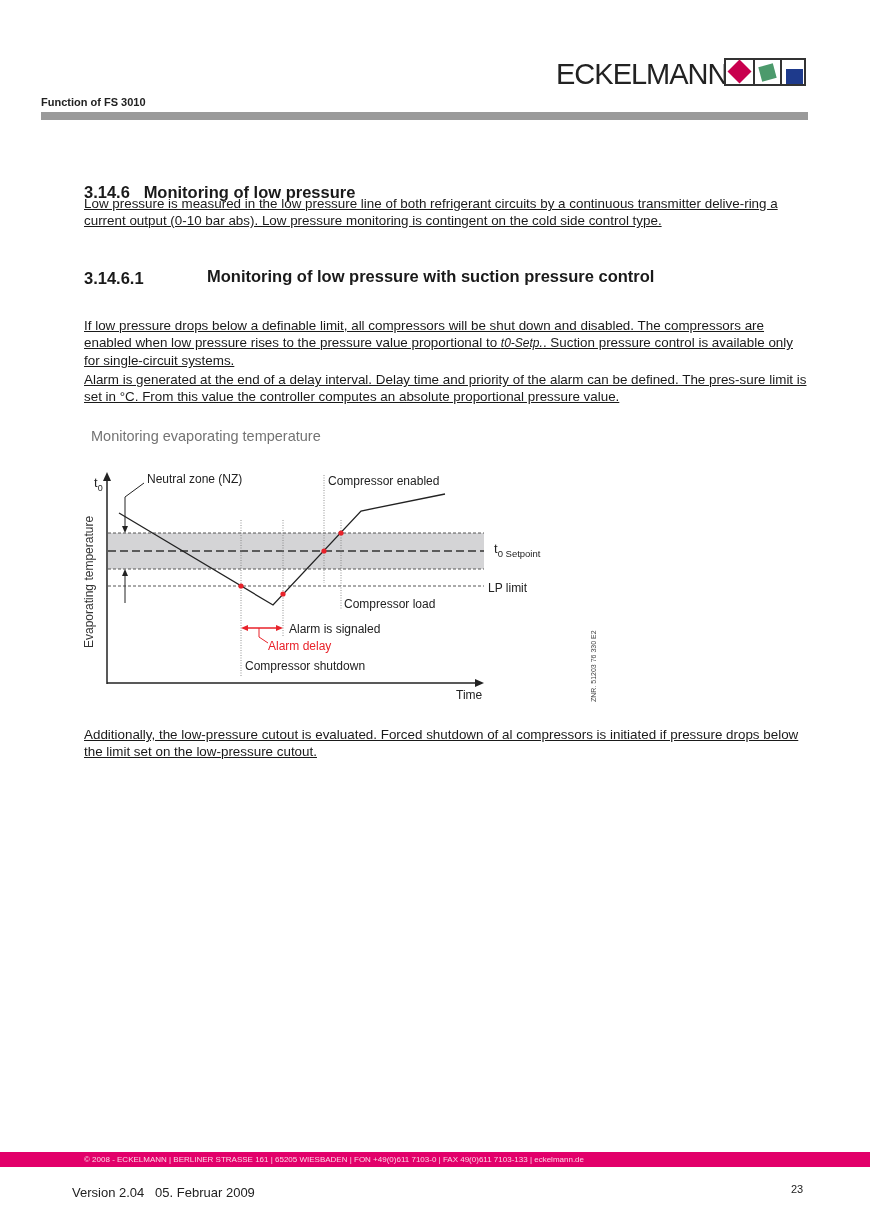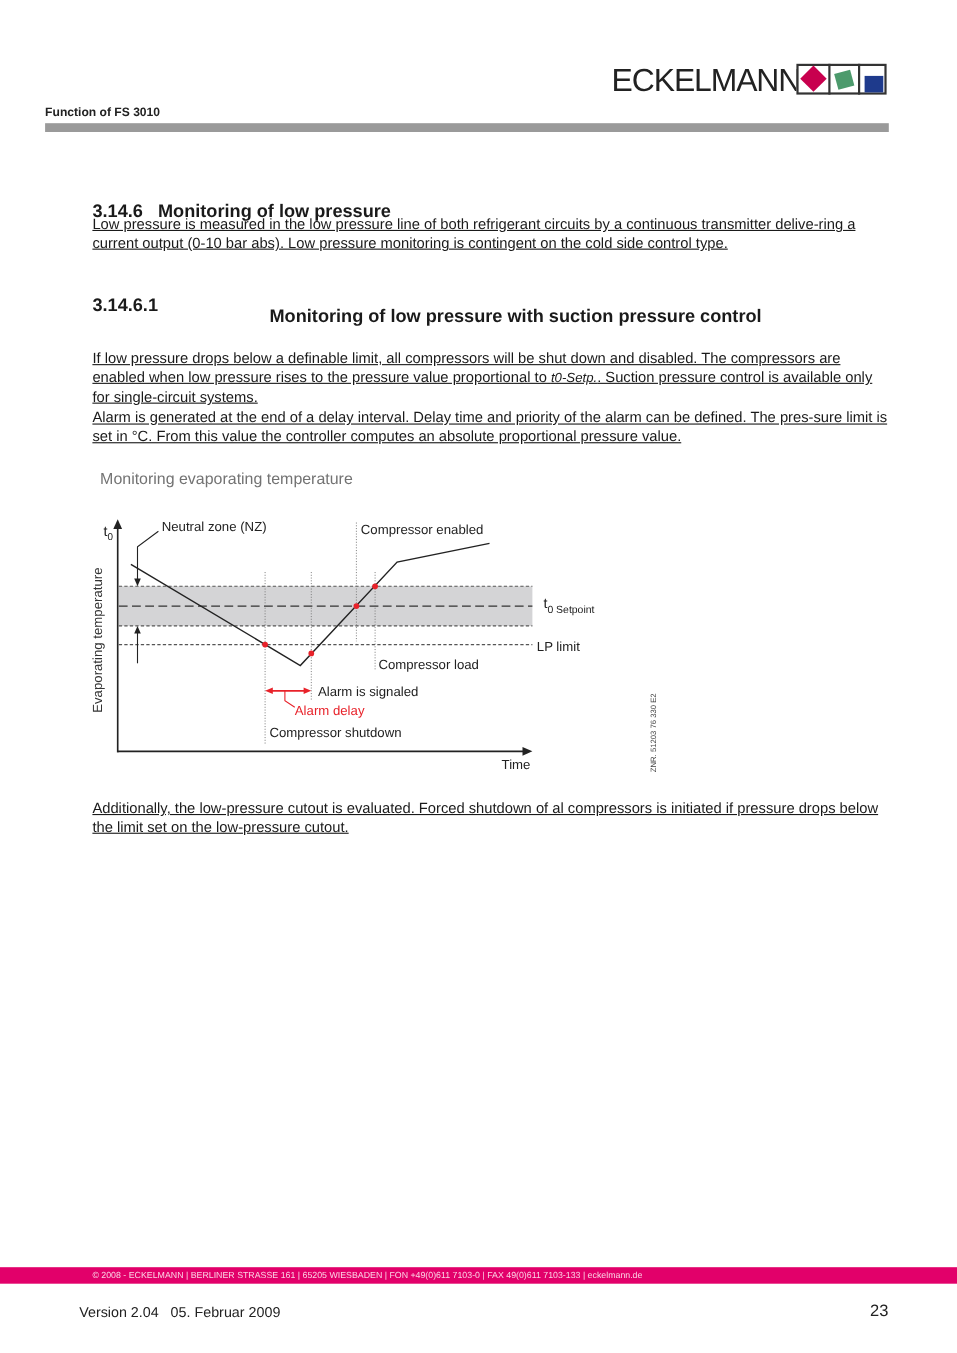--- a/index.html
+++ b/index.html
@@ -7,27 +7,27 @@
          font-family:"Liberation Sans", sans-serif; color:#1a1a1a; }
   .abs { position:absolute; }
   .logo-text { left:556px; top:58px; font-size:29px; letter-spacing:-1px; color:#222; font-family:"Liberation Sans", sans-serif; }
   .logo-box { left:724px; top:58px; width:82px; height:28px; border:2px solid #333; box-sizing:border-box; background:#fff; }
   .logo-sep1 { left:753px; top:58px; width:2px; height:28px; background:#333; }
   .logo-sep2 { left:780px; top:58px; width:2px; height:28px; background:#333; }
   .section-label { left:41px; top:96px; font-size:11px; color:#222;font-weight:bold; }
   .header-rule { left:41px; top:112px; width:767px; height:8px; background:#9a9a9a; }
   .h2 { left:84px; top:147px; font-size:16.5px; font-weight:bold; }
   .h3-num { left:84px; top:269px; font-size:16.5px; font-weight:bold;text-align:center; }
-  .h3-title { left:207px; top:279px; font-size:16.5px; font-weight:bold;margin-left:38px; }
+  .h3-title { left:207px; top:267px; font-size:16.5px; font-weight:bold; }
   .para { left:84px; width:725px; font-size:13.4px; line-height:17px; color:#1a1a1a;text-decoration:underline; }
   .fig-title { left:91px; top:428px; font-size:14.5px; color:#737373; }
   .footer-bar { left:0; top:1152px; width:870px; height:15px; background:#e2006a; }
   .footer-text { left:84px; top:1155px; font-size:8px; color:#fbd3e5; white-space:nowrap; }
   .version { left:72px; top:1185px; font-size:13px; color:#222; }
-  .pagenum { left:791px; top:1183px; font-size:15px; color:#222;text-align:center; }
+  .pagenum { left:791px; top:1183px; font-size:11px; color:#222;text-align:center; }
   svg text { font-family:"Liberation Sans", sans-serif; }
 </style>
 </head>
 <body>
 
 <div class="abs logo-text">ECKELMANN</div>
 <div class="abs logo-box"></div>
 <div class="abs logo-sep1"></div>
 <div class="abs logo-sep2"></div>
 <svg class="abs" style="left:724px;top:58px;" width="82" height="28">

